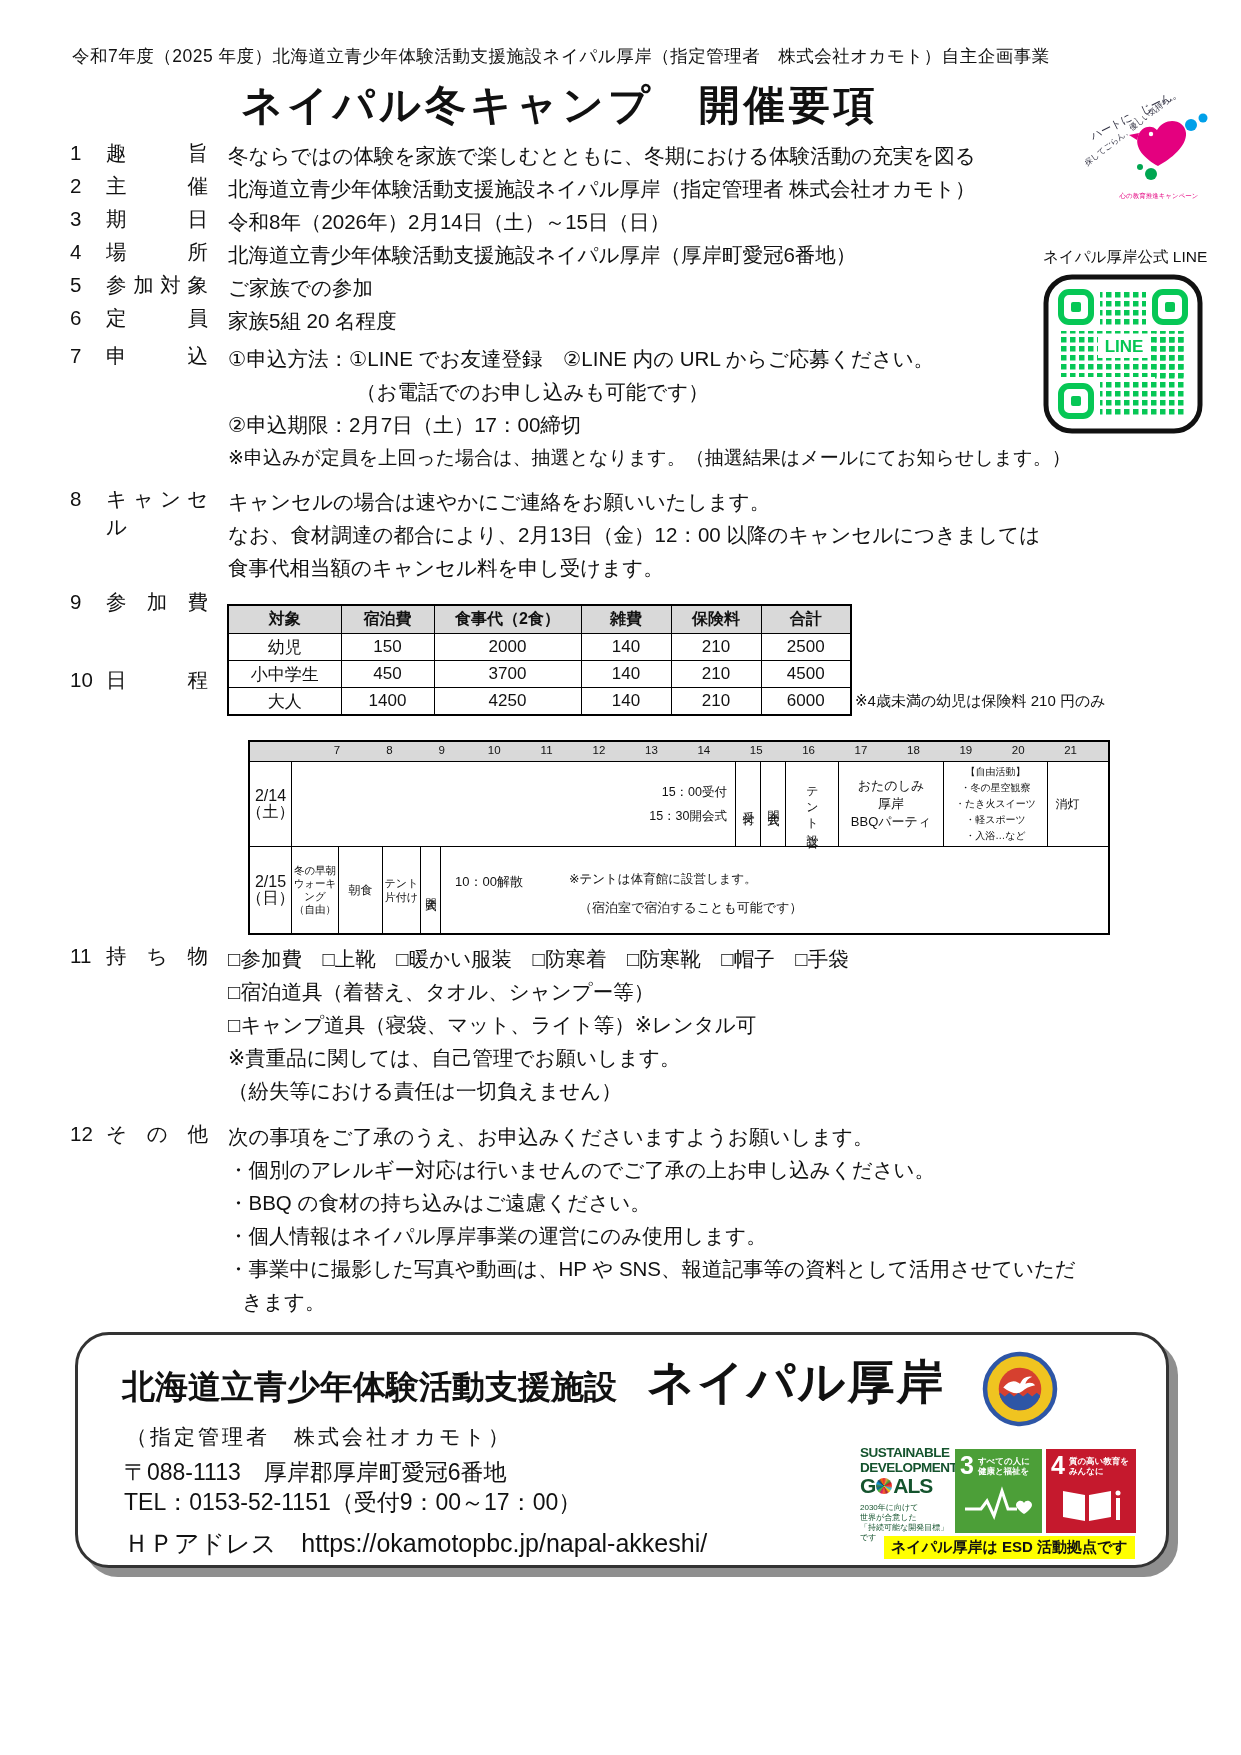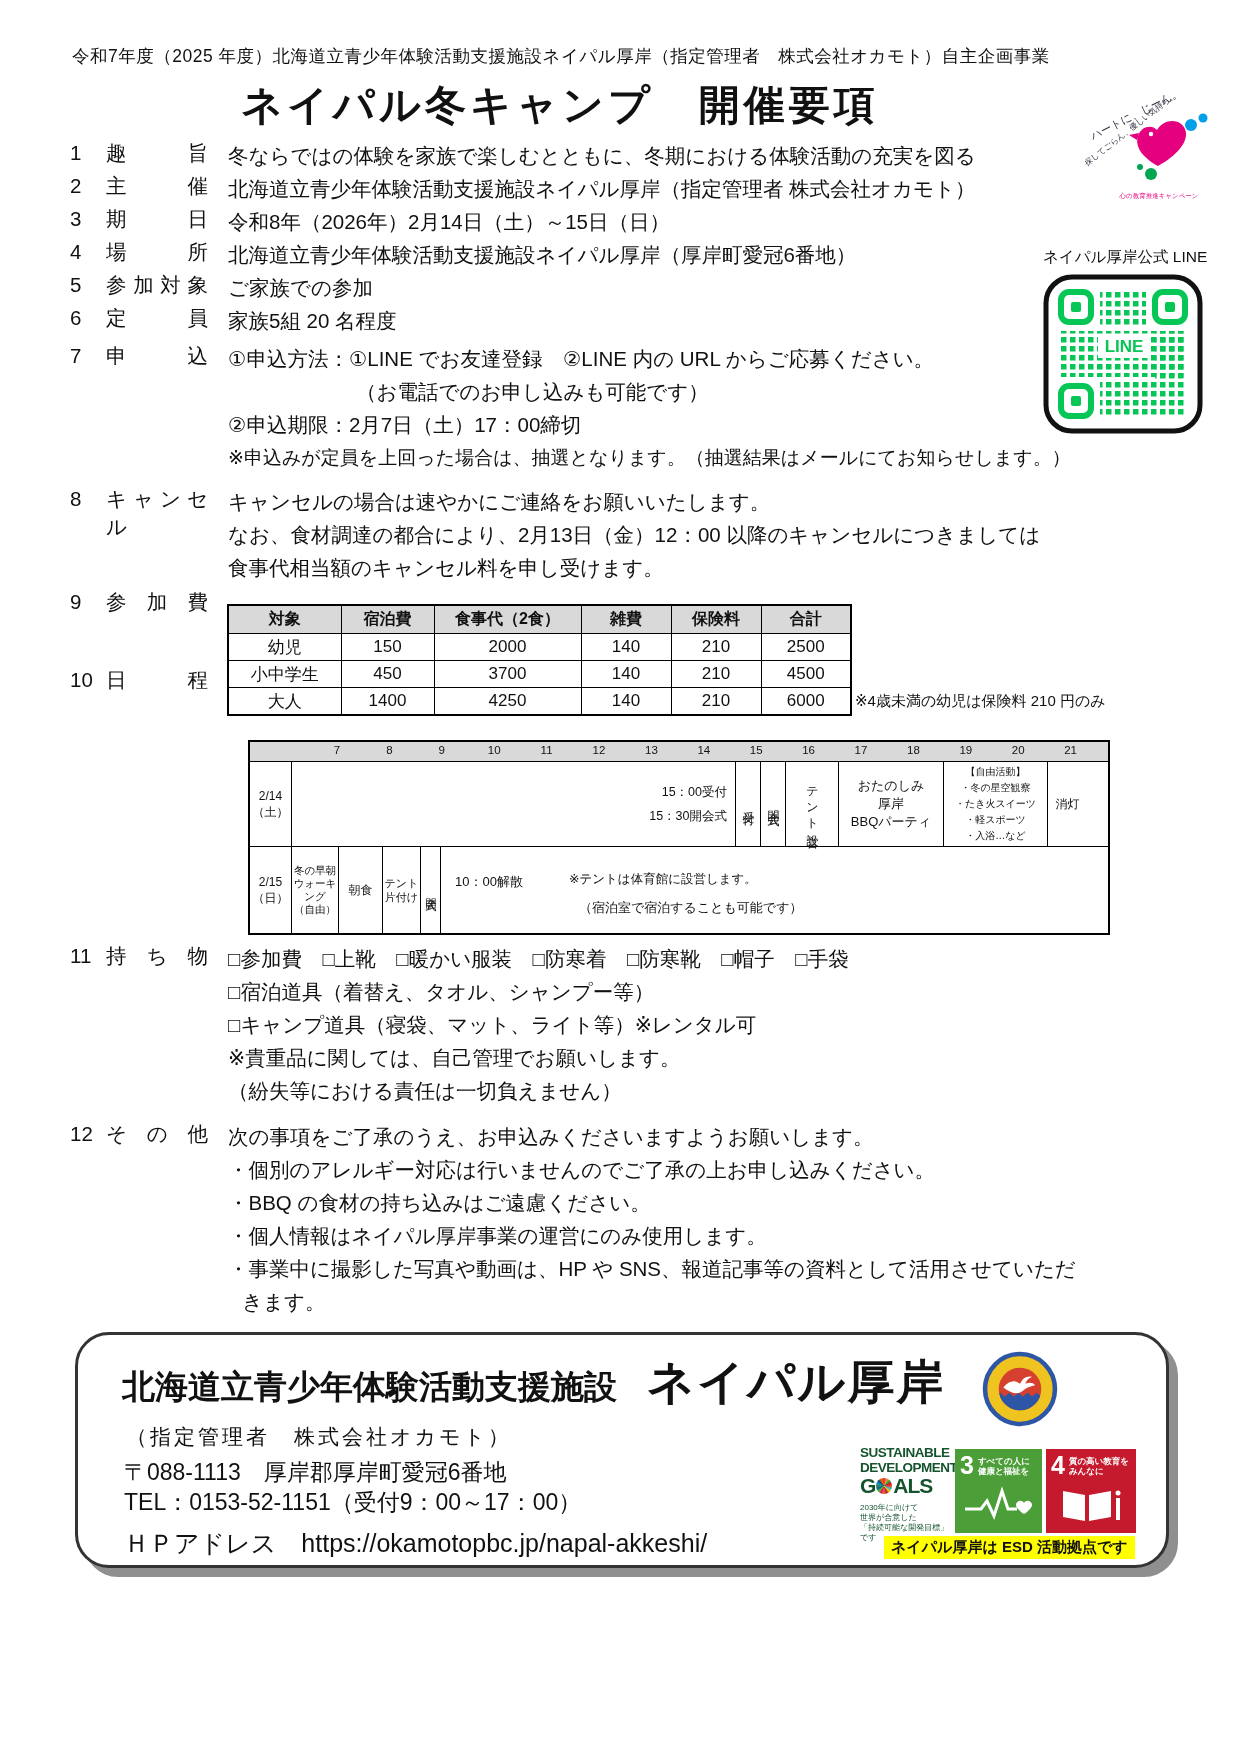--- a/index.html
+++ b/index.html
@@ -46,21 +46,21 @@
   
   .sched { position:absolute; left:248px; top:740px; width:858px; border:2px solid #000; box-sizing:content-box; background:#fff; }
   .sched-hours { position:relative; height:19px; background:#d9d9d9; border-bottom:1.3px solid #000; }
   .hour-label { position:absolute; top:2px; transform:translateX(-50%); font-size:11.5px; }
   .srow { display:flex; }
   .r2 { border-top:1.3px solid #000; }
   .sc { box-sizing:border-box; border-right:1.3px solid #000; display:flex; align-items:center;
         justify-content:center; text-align:center; }
   .sc:last-child { border-right:none; }
   .r1 .sc { height:84px; } .r2 .sc { height:86px; }
-  .date { width:42px; font-size:12px; line-height:16px; }
+  .date { width:42px; font-size:16px; line-height:16px; }
   .big { width:444px; justify-content:flex-end; }
   .bigtxt { text-align:right; font-size:12.5px; line-height:24px; padding-right:8px; }
   .vert { writing-mode:vertical-rl; font-size:12px; letter-spacing:2px; padding:0; }
   .w25{width:25px} .w53{width:53px}
   .bbq { width:105px; font-size:13px; line-height:18px; }
   .free { width:104px; font-size:10px; line-height:16px; }
   .lights { width:39px; font-size:12px; }
   .walk { width:47px; font-size:10.5px; line-height:13px; }
   .meal { width:44px; font-size:12px; }
   .tidy { width:38px; font-size:11px; line-height:14px; }

